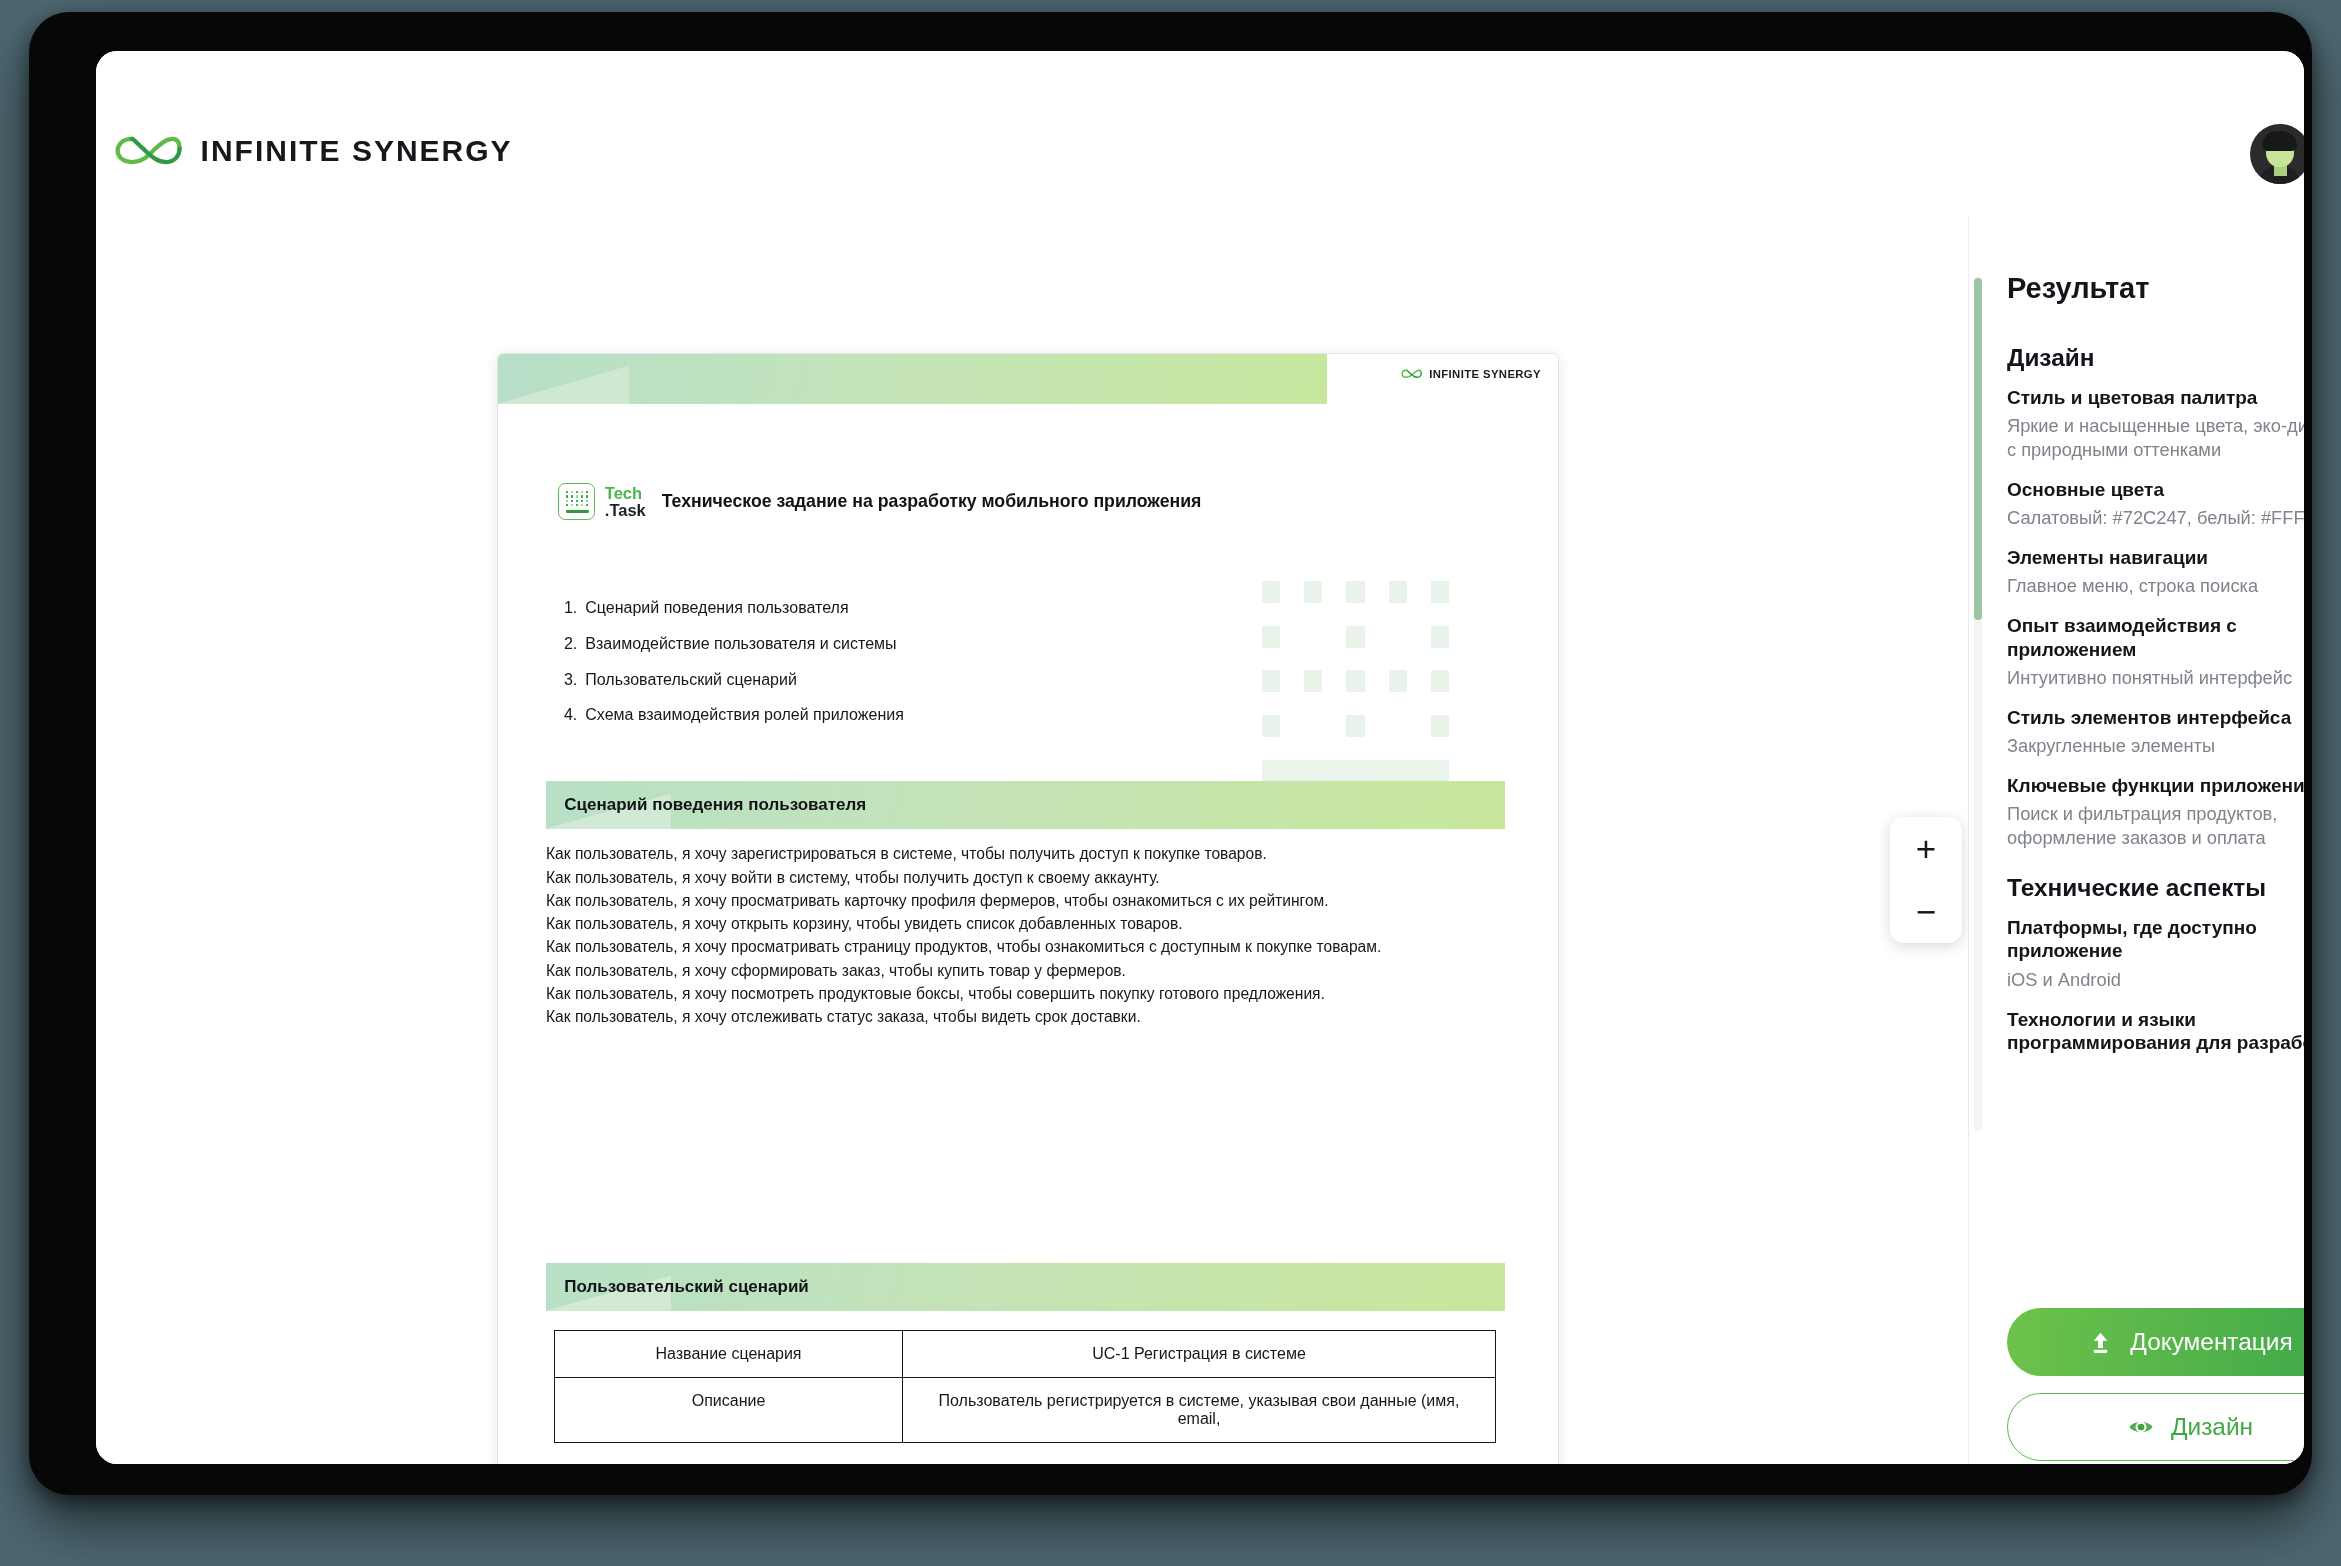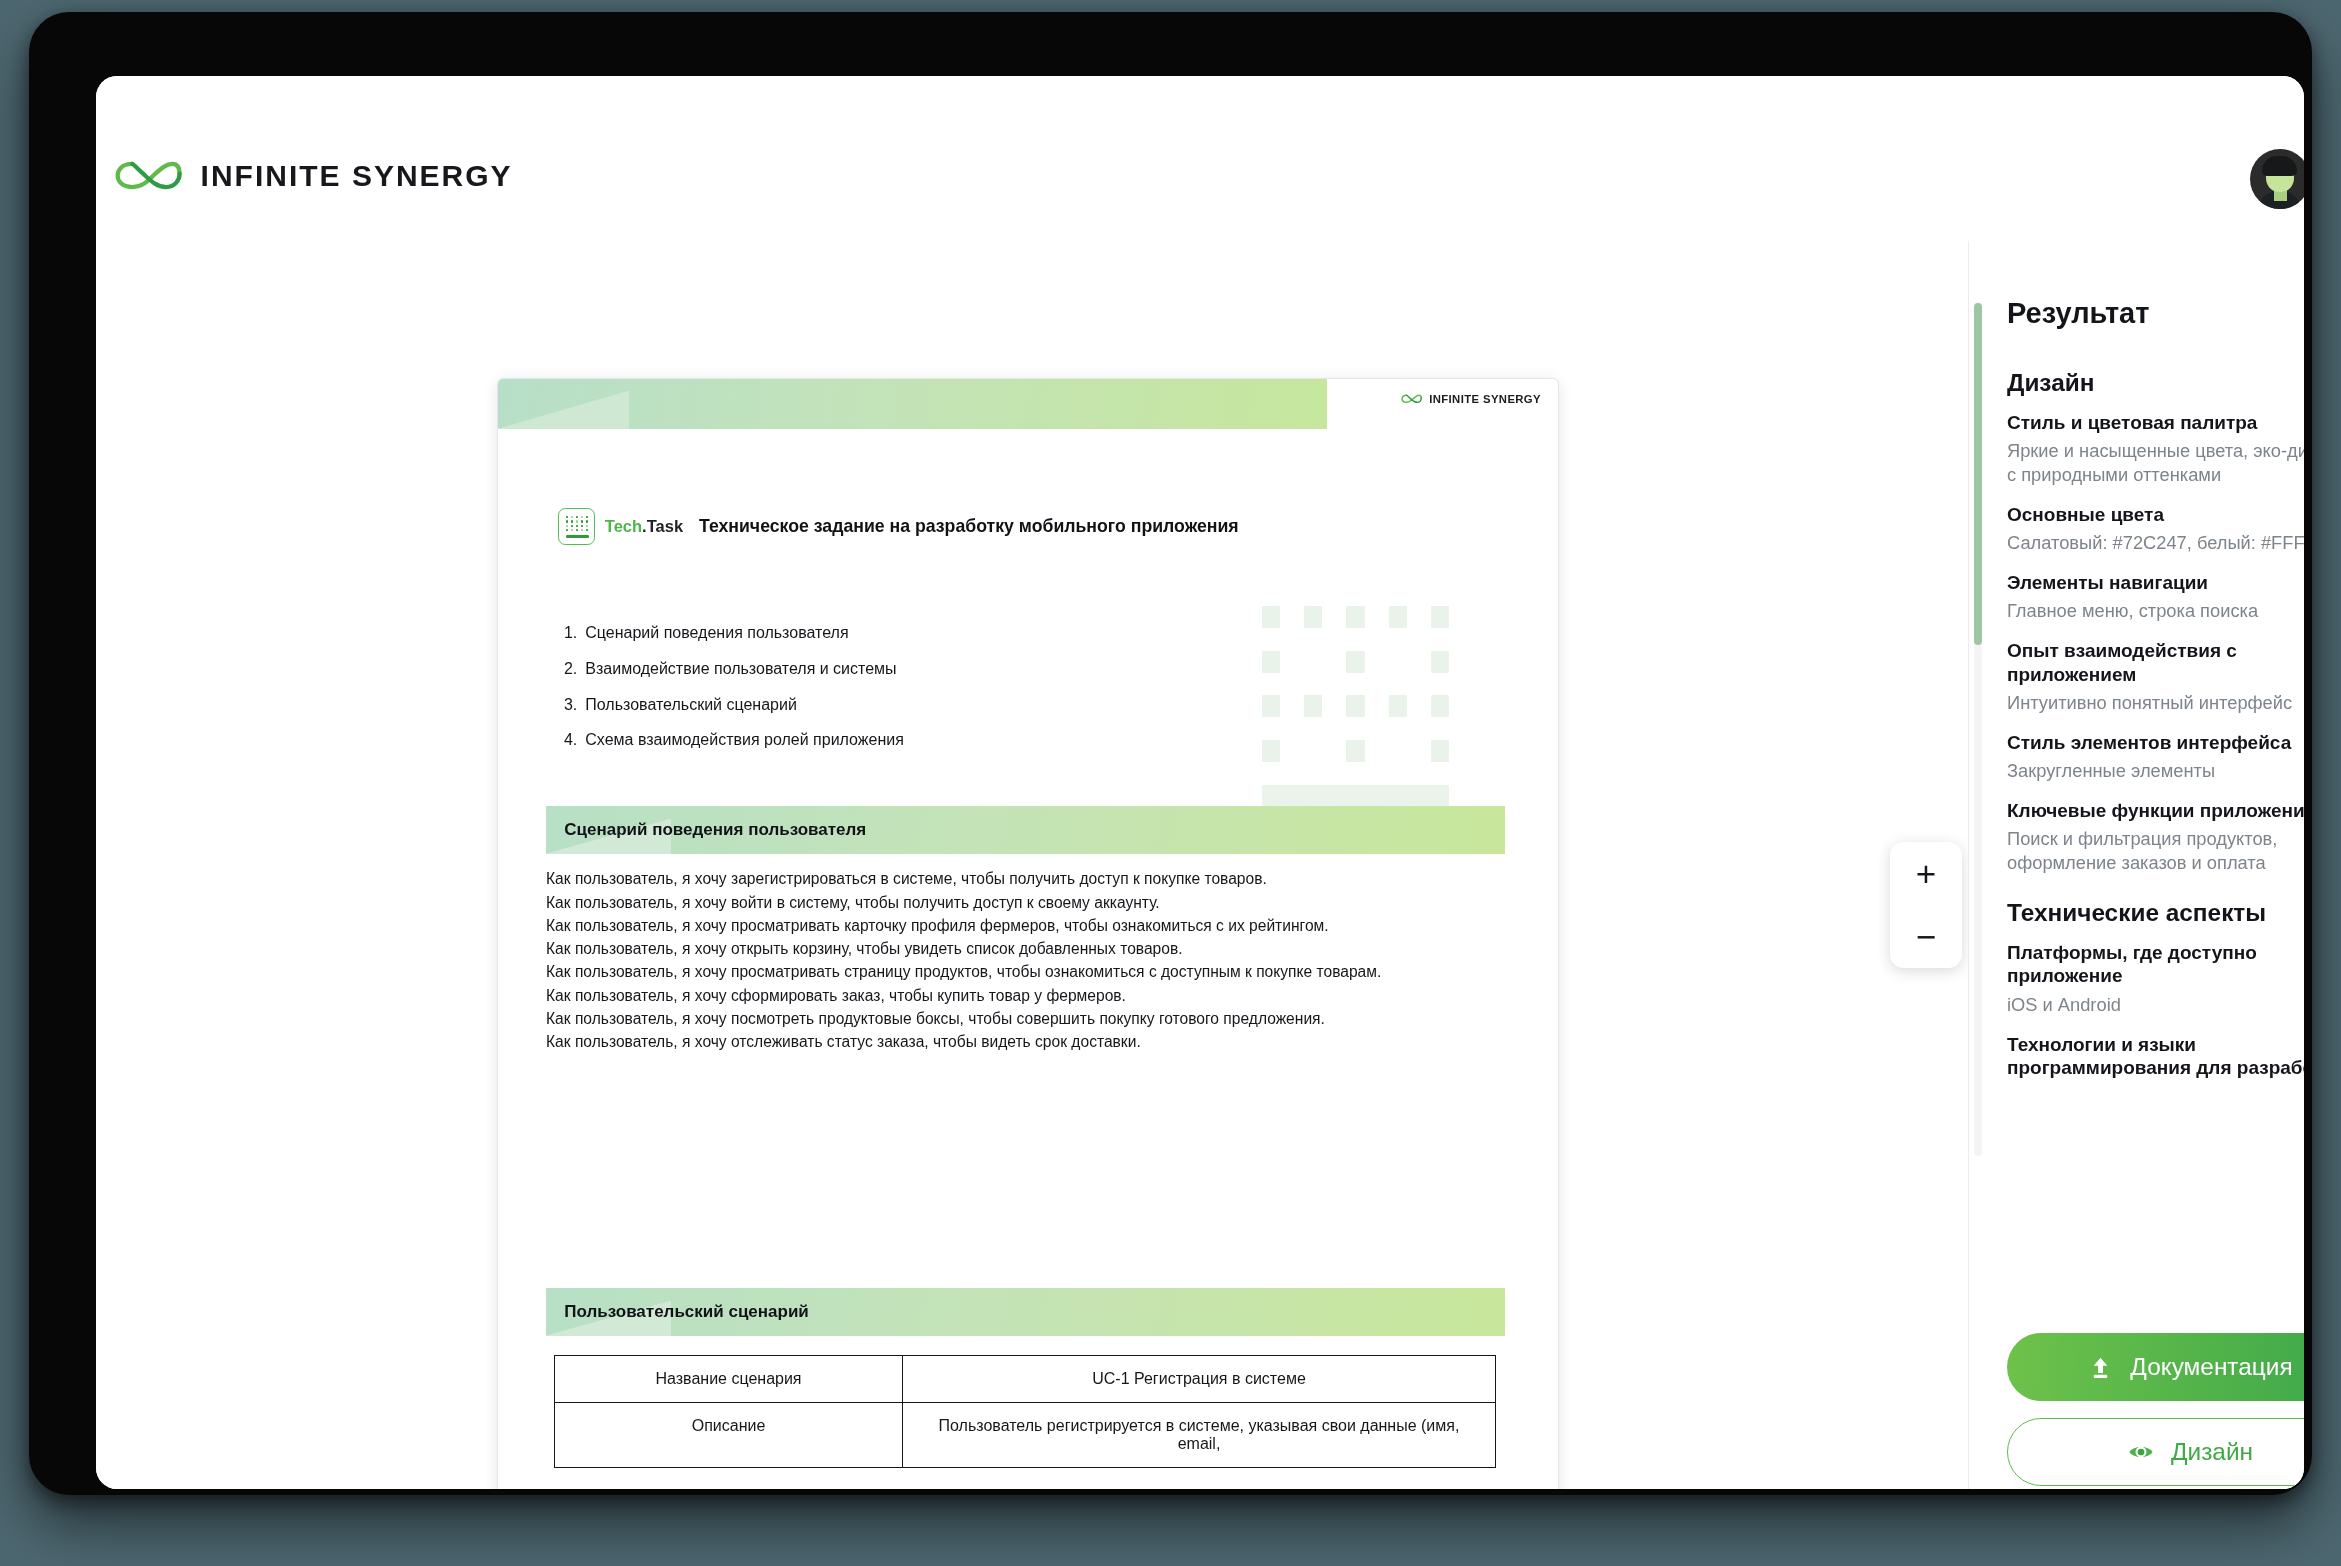--- a/index.html
+++ b/index.html
@@ -14,21 +14,21 @@
   #device-bezel {
     position: absolute;
     left: 29px; top: 12.2px;
     width: 2283px; height: 1483px;
     background: #070708;
     border-radius: 40px;
     box-shadow: 0 28px 55px rgba(0,0,0,.55), 0 6.1px 17px rgba(0,0,0,.45);
   }
   #screen {
     position: absolute;
-    left: 67px; top: 64px;
+    left: 67px; top: 39px;
     width: 2208px; height: 1413px;
     background: #ffffff;
     border-radius: 21px;
     overflow: hidden;
   }
 
   
   #topbar {
     position: absolute; left: 0; top: 0;
     width: 2208px; height: 165px;
@@ -90,21 +90,21 @@
 
   #doc-title-row {
     position: absolute; left: 60px; top: 129px;
     display: flex; align-items: center; gap: 9.8px;
   }
   .tt-badge { width: 37px; height: 37px; border: 1.2px solid #52bd4e; border-radius: 7.3px; position: relative; flex: none; }
   .tt-grid { position: absolute; left: 6.7px; top: 6.7px; width: 23px; display: grid; grid-template-columns: repeat(5, 1fr); gap: 2px; }
   .tt-grid i { display: block; width: 2.4px; height: 2.4px; background: #36a93a; border-radius: 0.6px; }
   .tt-grid i.pale { background: #9ad79a; }
   .tt-bar { position: absolute; left: 6.7px; bottom: 6.7px; width: 23px; height: 3px; background: #2f9b36; border-radius: 1.2px; }
-  .tt-word { display: flex; flex-direction: row; line-height: 1.02; }
+  .tt-word { display: flex; flex-direction: column; line-height: 1.02; }
   .tt-word .t1 { font-size: 16.5px; font-weight: 700; color: #4cb648; }
   .tt-word .t2 { font-size: 16.5px; font-weight: 700; color: #1e2024; }
   #doc-title {
     font-size: 17.7px; font-weight: 700; color: #101216; margin-left: 6.1px; white-space: nowrap;
   }
 
   #doc-list { position: absolute; left: 61px; top: 245px; width: 549px; }
   #doc-list .li { font-size: 16px; color: #15171b; margin-bottom: 17.7px; display: flex; gap: 8px; }
   #doc-list .li .num { width: 18.3px; text-align: right; flex: none; }
 

